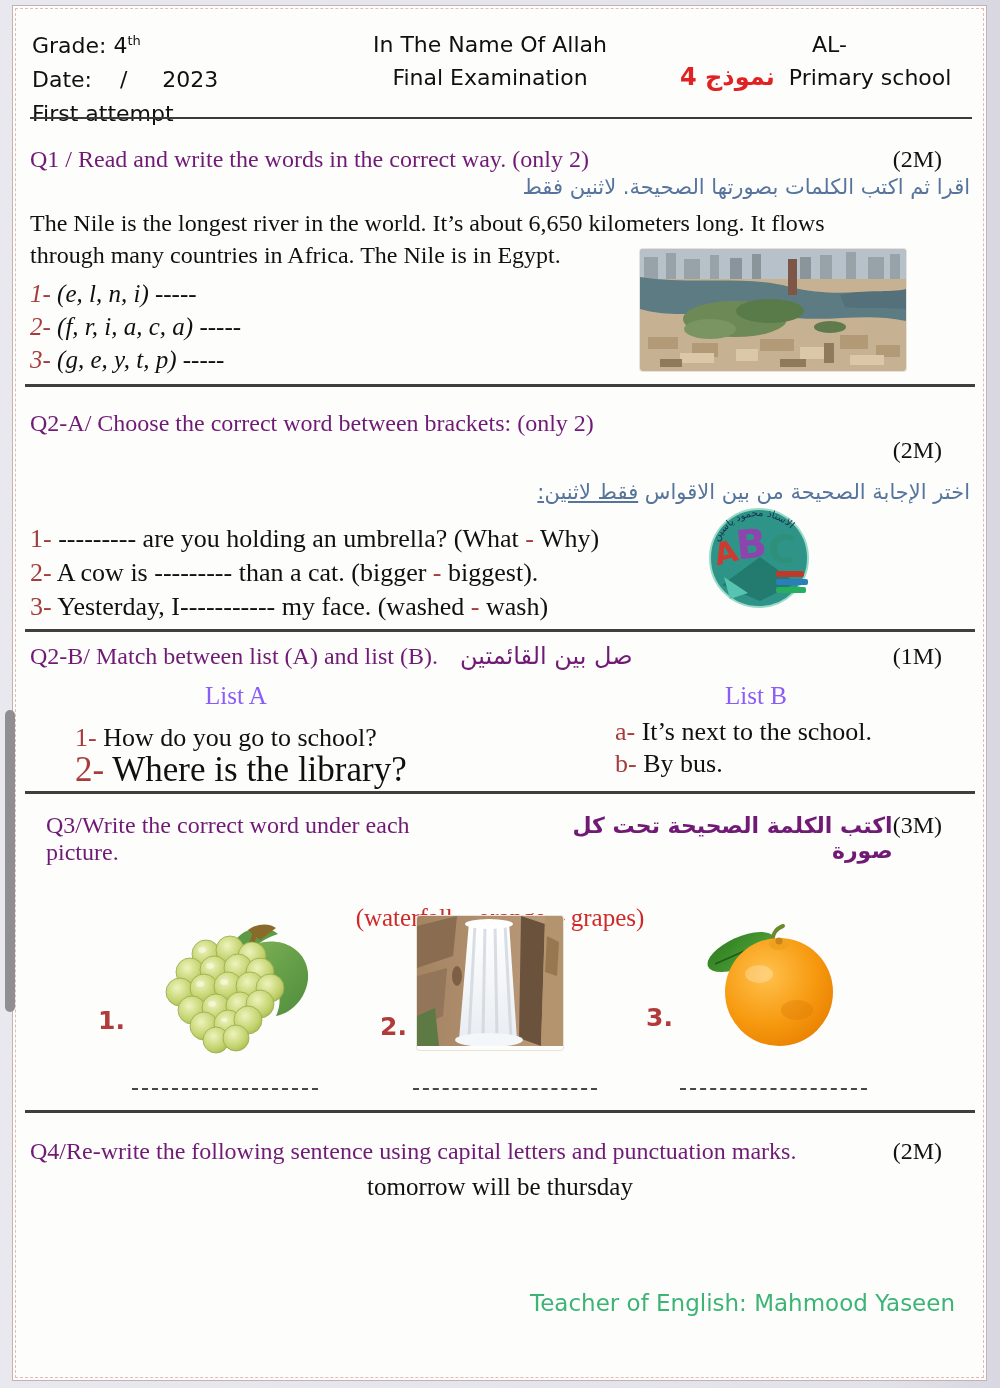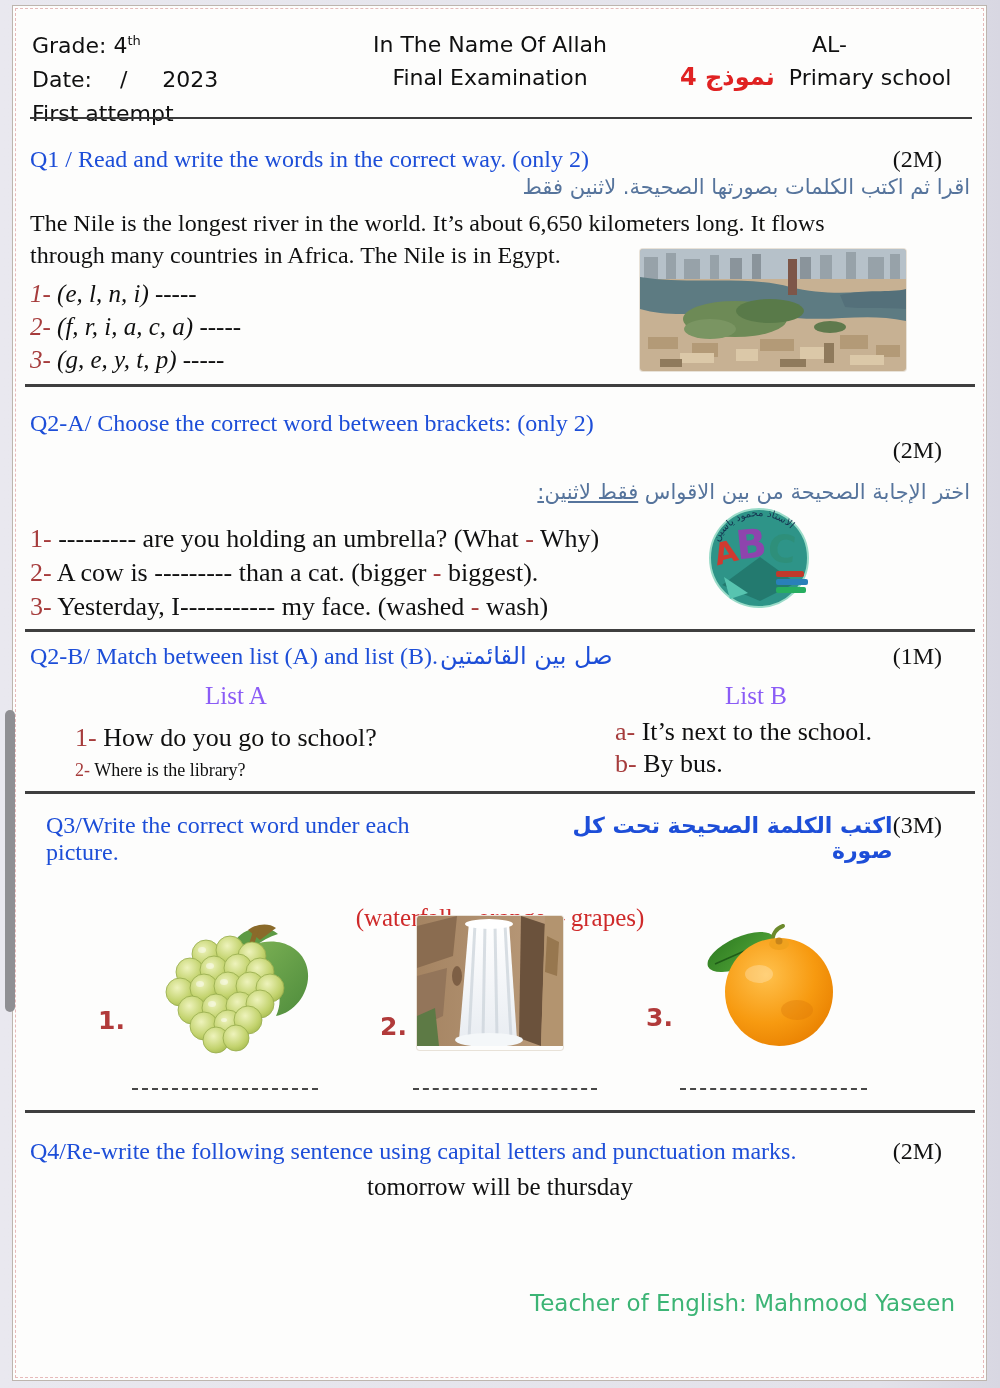--- a/index.html
+++ b/index.html
@@ -26,21 +26,21 @@
   .hdr-right{left:680px;top:28px;width:290px;font-size:22px;line-height:33px;color:#101010;}
   .hdr-right .r1{padding-left:132px;}
   .hdr-right .r2{display:flex;align-items:baseline;gap:14px;}
   .badge{color:#e02222;font-weight:bold;font-size:24px;}
   sup{font-size:13px;}
 
   .rule{background:#3b3b3b;height:2px;}
   .divider{background:#3f3f3f;height:3px;}
 
   .qtitle-row{display:flex;align-items:baseline;font-size:24px;}
-  .qtitle{color:#1d4ed8;}
+  .qtitle{color:#701a75;}
   .qmarks{margin-left:auto;color:#111;}
   .ar-line{text-align:right;color:#56749c;font-size:21px;}
   .underline{text-decoration:underline;}
 
   .passage{font-size:24px;line-height:32px;margin-top:8px;color:#101010;}
   .item{font-size:25px;line-height:33px;color:#101010;}
   .num{color:#a63c3c;}
   .opt-sep{color:#a63c3c;}
 
   .photo{border-radius:3px;overflow:hidden;box-shadow:0 0 0 1px #e8e2d8;}
@@ -192,30 +192,30 @@
     <span style="background:#2980b9;width:32px;"></span>
     <span style="background:#27ae60;width:30px;"></span>
   </div>
 </div>
 
 <div class="abs divider" style="left:25px;top:629px;width:950px;"></div>
 
 <div class="abs" style="left:30px;top:642px;width:940px;">
   <div class="qtitle-row" style="padding-right:28px;">
     <span class="qtitle">Q2-B/ Match between list (A) and list (B). </span>
-    <span class="qtitle ar" style="margin-left:2px;">صل بين القائمتين</span>
+    <span class="qtitle ar" style="margin-left:22px;">صل بين القائمتين</span>
     <span class="qmarks">(1M)</span>
   </div>
 </div>
 
 <div class="abs" style="left:75px;top:682px;width:460px;">
   <div class="green-h" style="margin-left:130px;">List A</div>
   <div class="lista-items">
     <div class="item" style="font-size:26px;line-height:32px;margin-top:12px;"><span class="num">1-</span><span> How do you go to school?</span></div>
-    <div class="item" style="font-size:18px;line-height:32px;"><span class="num">2-</span><span> Where is the library?</span></div>
+    <div class="item" style="font-size:35px;line-height:32px;"><span class="num">2-</span><span> Where is the library?</span></div>
   </div>
 </div>
 
 <div class="abs" style="left:615px;top:682px;width:360px;">
   <div class="green-h" style="margin-left:110px;">List B</div>
   <div class="listb-items">
     <div class="item" style="font-size:26px;line-height:32px;"><span class="num">a-</span><span>  It’s next to the school.</span></div>
     <div class="item" style="font-size:26px;line-height:32px;"><span class="num">b-</span><span> By bus.</span></div>
   </div>
 </div>

